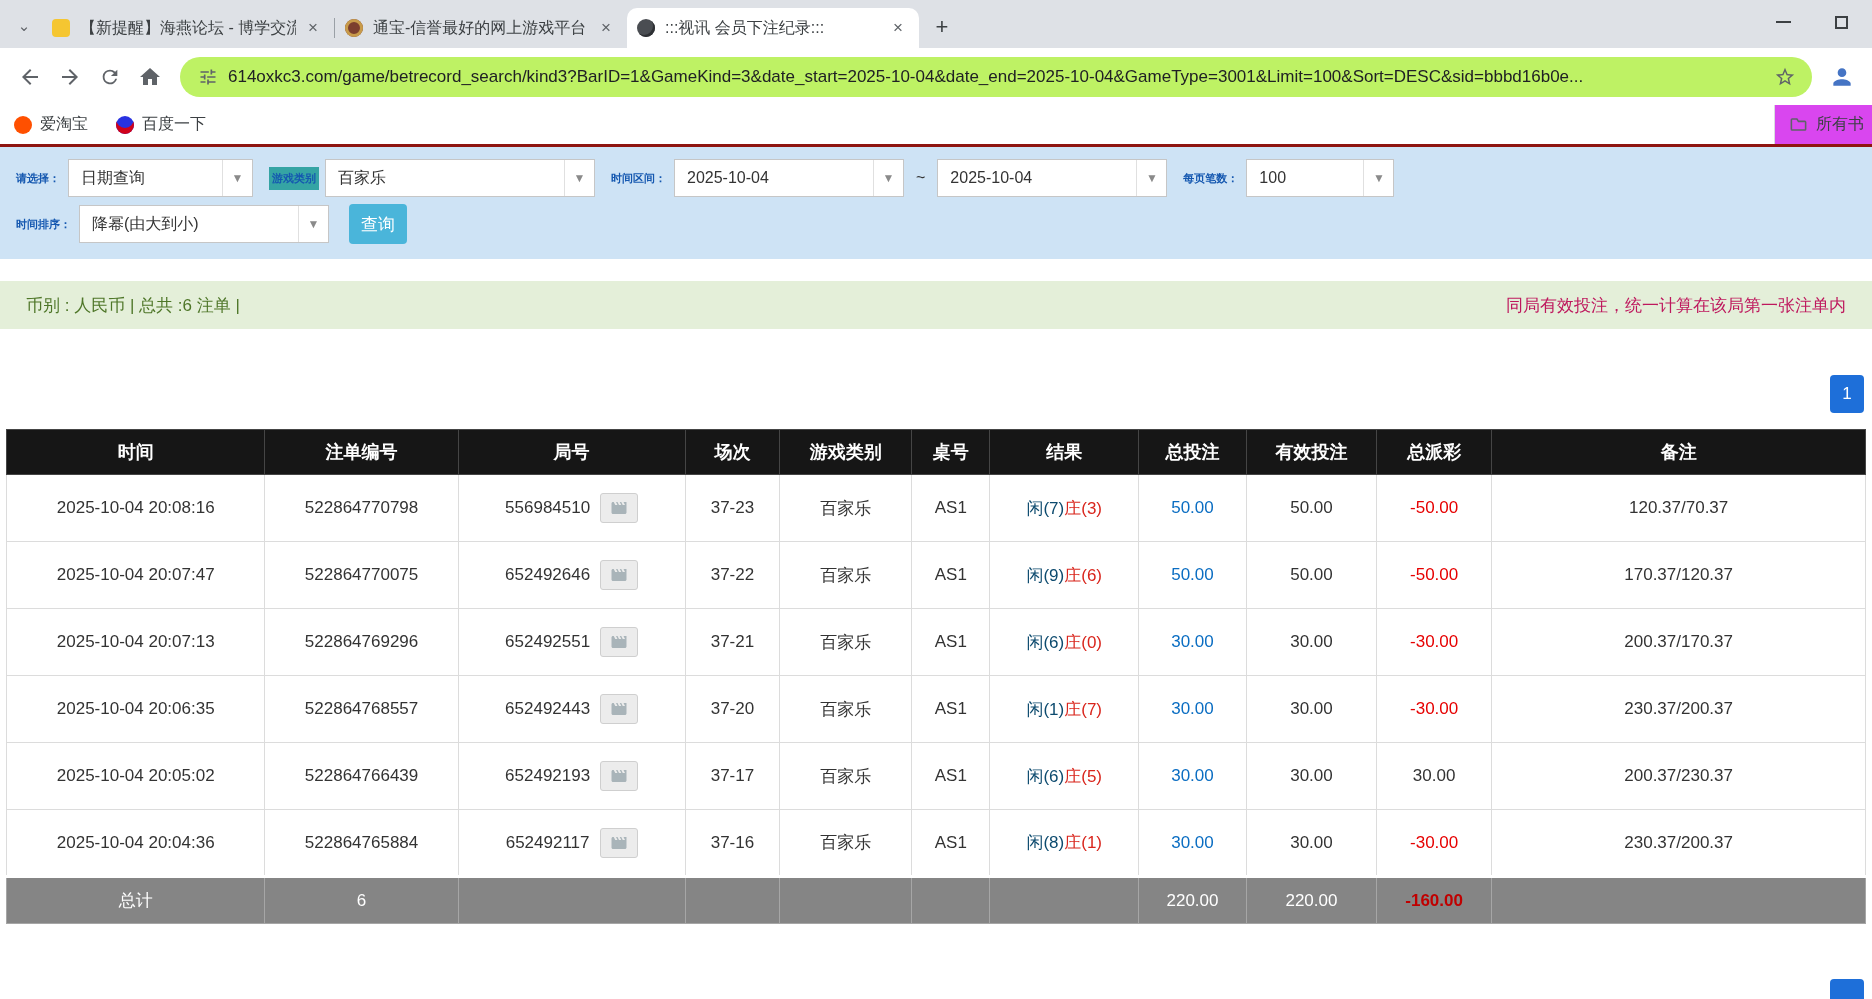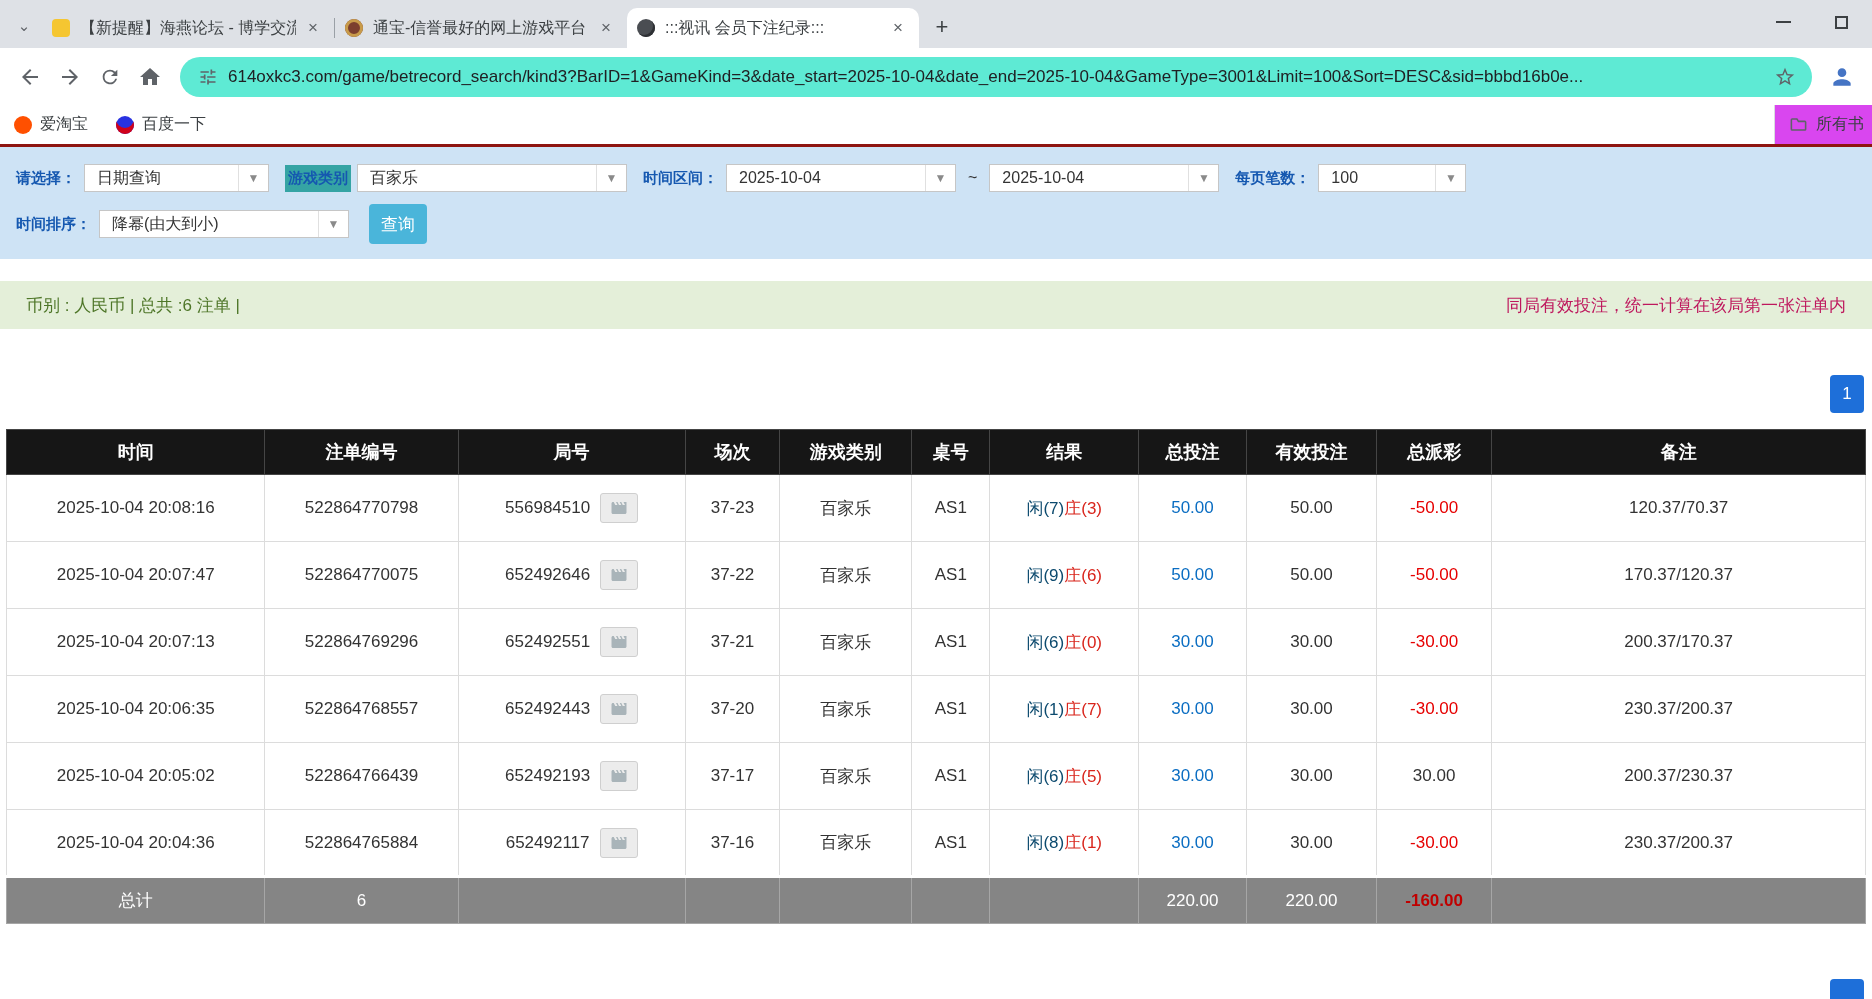--- a/index.html
+++ b/index.html
@@ -19,21 +19,21 @@
   .tab-title{flex:1;white-space:nowrap;overflow:hidden;}
   .tab-close{width:22px;height:22px;flex:none;display:flex;align-items:center;justify-content:center;border-radius:50%;color:#5f6368;font-size:17px;margin-left:6px;cursor:pointer;}
   .newtab{width:30px;height:30px;margin:0 0 6px 8px;display:flex;align-items:center;justify-content:center;font-size:22px;color:#3c4043;border-radius:50%;cursor:pointer;}
   .win-controls{position:absolute;right:10px;top:0;height:44px;display:flex;align-items:center;gap:44px;padding-right:14px;}
   .win-min{width:15px;height:2px;background:#3c4043;}
   .win-max{width:13px;height:13px;border:2px solid #3c4043;}
 
   .toolbar{height:57px;background:#fff;display:flex;align-items:center;padding:0 10px;}
   .nav-btn{width:40px;height:40px;flex:none;display:flex;align-items:center;justify-content:center;border-radius:50%;cursor:pointer;}
   .nav-btn svg{fill:#5f6368;}
-  .address{flex:1;height:40px;background:#5eead4;border-radius:20px;display:flex;align-items:center;margin:0 10px;padding:0 6px;min-width:0;justify-content:space-between;}
+  .address{flex:1;height:40px;background:#bef264;border-radius:20px;display:flex;align-items:center;margin:0 10px;padding:0 6px;min-width:0;justify-content:space-between;}
   .site-icon{margin:0 10px 0 12px;display:flex;}
   .site-icon svg{fill:#5f6368;}
   .url{flex:1;font-size:17px;color:#202124;white-space:nowrap;overflow:hidden;}
   .star-btn{margin:0 10px;display:flex;cursor:pointer;}
   .star-btn svg{fill:#5f6368;}
   .avatar-btn{width:40px;height:40px;display:flex;align-items:center;justify-content:center;border-radius:50%;cursor:pointer;}
   .avatar-btn svg{fill:#4574c4;}
 
   .bookmarks{height:39px;background:#fff;display:flex;align-items:center;padding:0 14px;position:relative;font-size:16px;color:#3c4043;}
   .bm{display:flex;align-items:center;margin-right:28px;cursor:pointer;}
@@ -42,23 +42,23 @@
   .bm-baidu{background:#2932e1;box-shadow:inset 0 -6px 0 #d0021b;}
   .bm-right{position:absolute;right:0;top:0;height:100%;display:flex;align-items:center;border-left:1px solid #dadce0;padding-left:14px;background:#d946ef;cursor:pointer;}
   .bm-right svg{stroke:#5f6368;fill:none;stroke-width:2;margin-right:8px;}
   .bm-right .lbl{width:56px;overflow:hidden;white-space:nowrap;}
 
   .red-line{height:3px;background:#8e1410;}
 
   
   .filter{background:#cee3f5;padding:12px 0 8px 0;}
   .frow{display:flex;align-items:center;height:38px;margin-bottom:8px;}
-  .flabel{color:#1558b0;font-weight:bold;font-size:15px;margin:0 8px 0 16px;white-space:nowrap;}
+  .flabel{color:#1558b0;font-weight:bold;font-size:11px;margin:0 8px 0 16px;white-space:nowrap;}
   .flabel.chip{background:#35a4a4;padding:4px 3px;margin-right:6px;}
-  .select{height:28px;background:#fff;border:1px solid #c6c6c6;display:flex;align-items:center;font-size:16px;color:#333;cursor:pointer;}
+  .select{height:38px;background:#fff;border:1px solid #c6c6c6;display:flex;align-items:center;font-size:16px;color:#333;cursor:pointer;}
   .select .val{padding:0 12px;flex:1;white-space:nowrap;overflow:hidden;}
   .select .arr{width:30px;height:100%;display:flex;align-items:center;justify-content:center;color:#8a8a8a;font-size:12px;border-left:1px solid #e0e0e0;flex:none;}
   .w185{width:185px;} .w270{width:270px;} .w230{width:230px;} .w148{width:148px;} .w250{width:250px;}
   .tilde{color:#333;font-size:16px;margin:0 12px;}
   .btn-search{width:58px;height:40px;background:#4ab5da;color:#fff;border:none;border-radius:4px;font-size:17px;margin-left:20px;cursor:pointer;font-family:inherit;}
 
   
   .summary{margin-top:22px;height:48px;background:#e4efd9;display:flex;align-items:center;justify-content:space-between;padding:0 26px;font-size:17px;}
   .summary .info{color:#4e7628;}
   .summary .notice{color:#be185d;}

